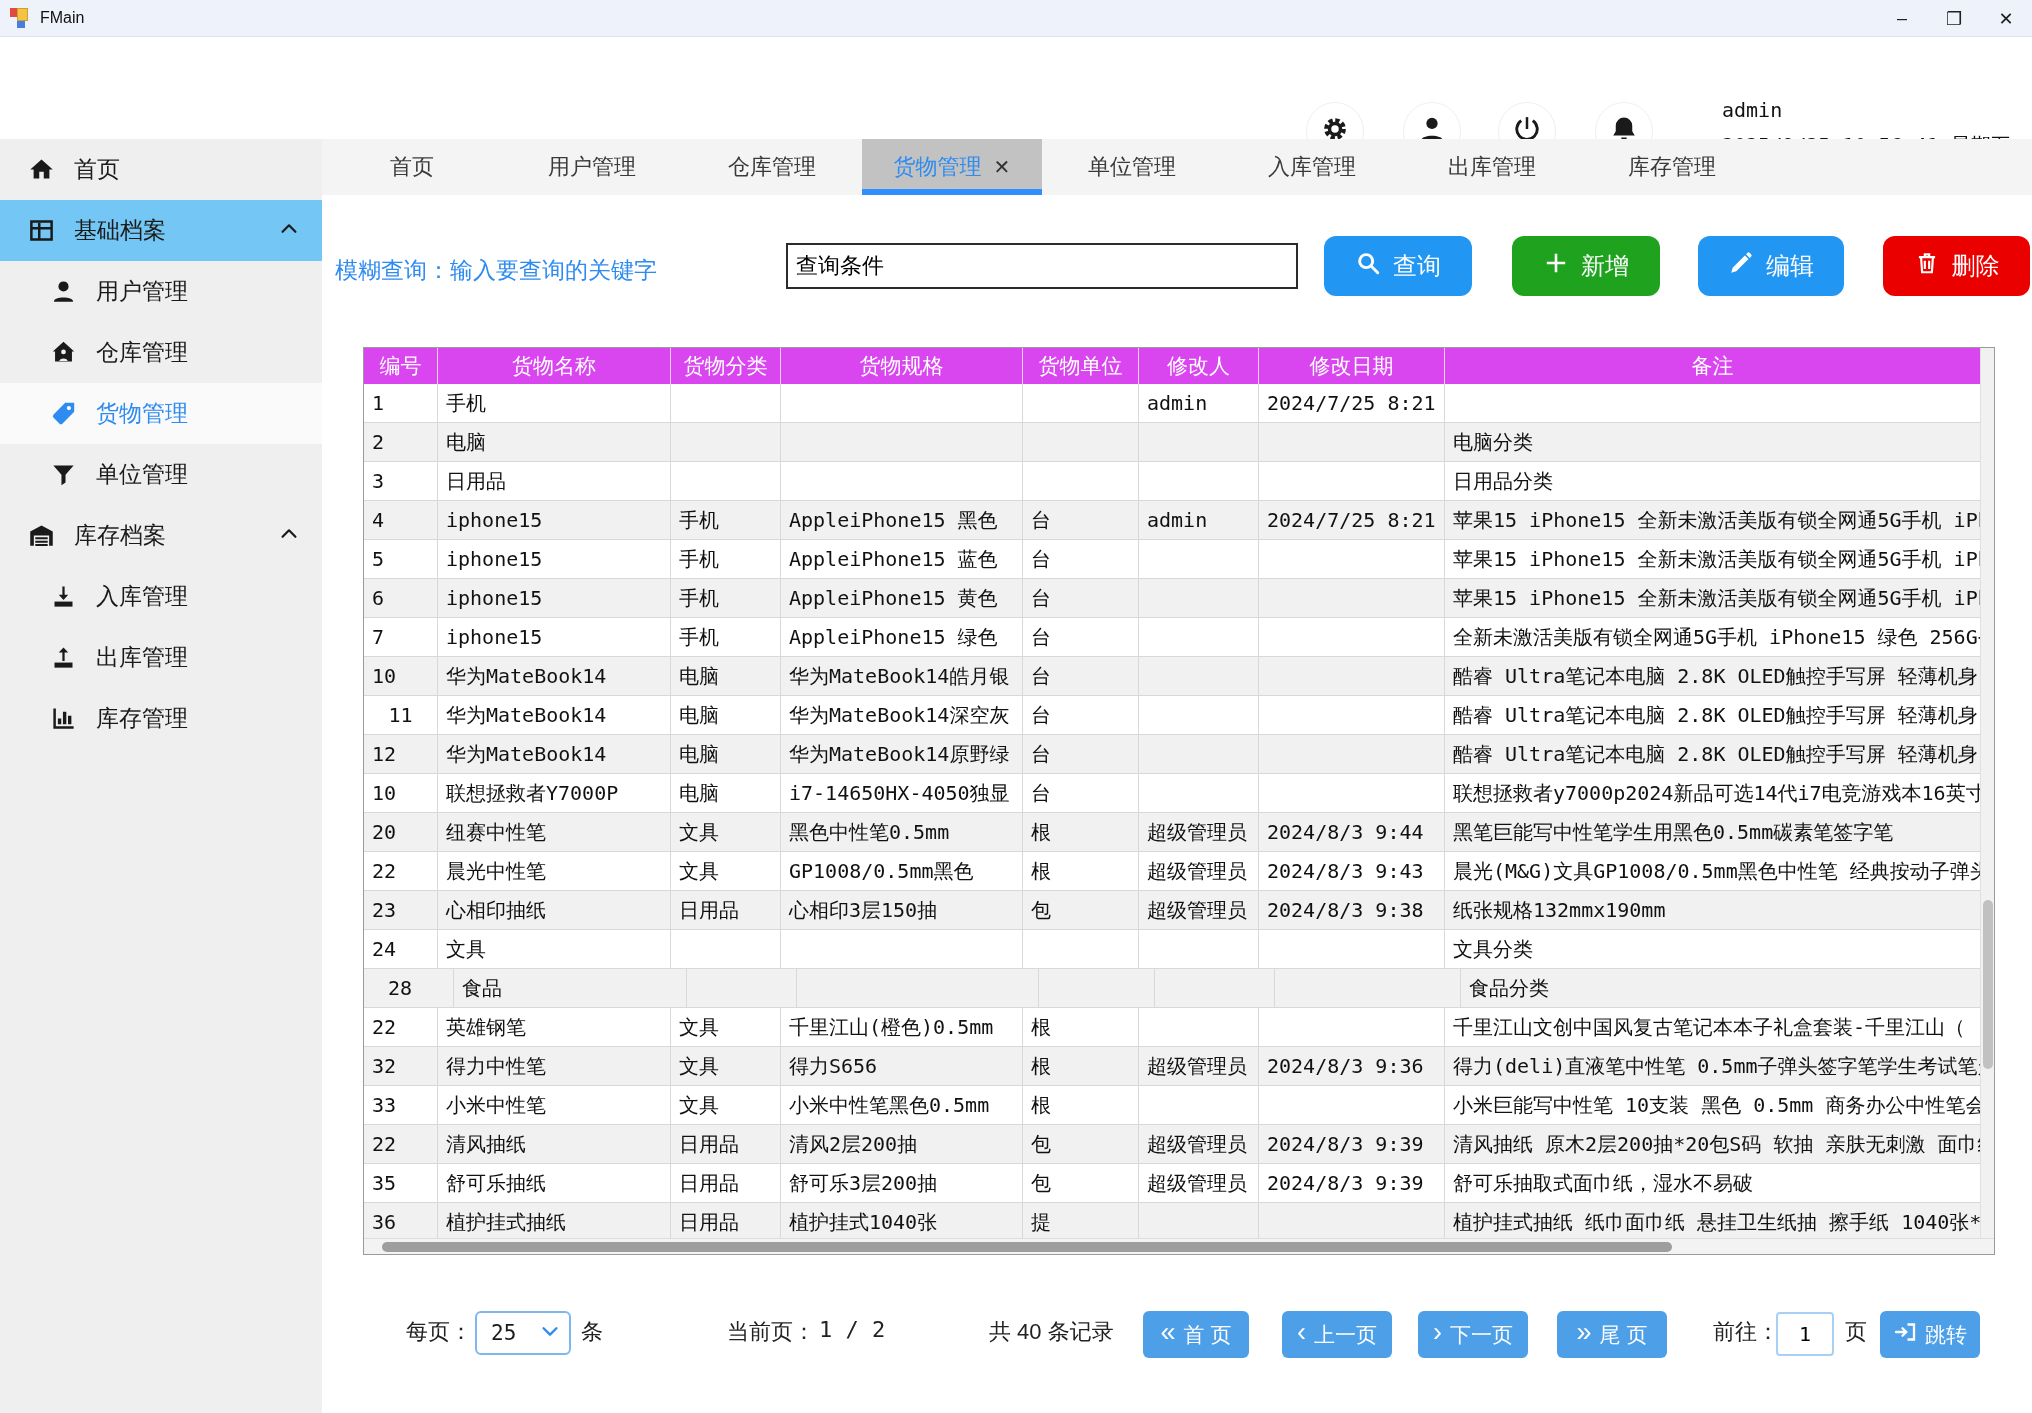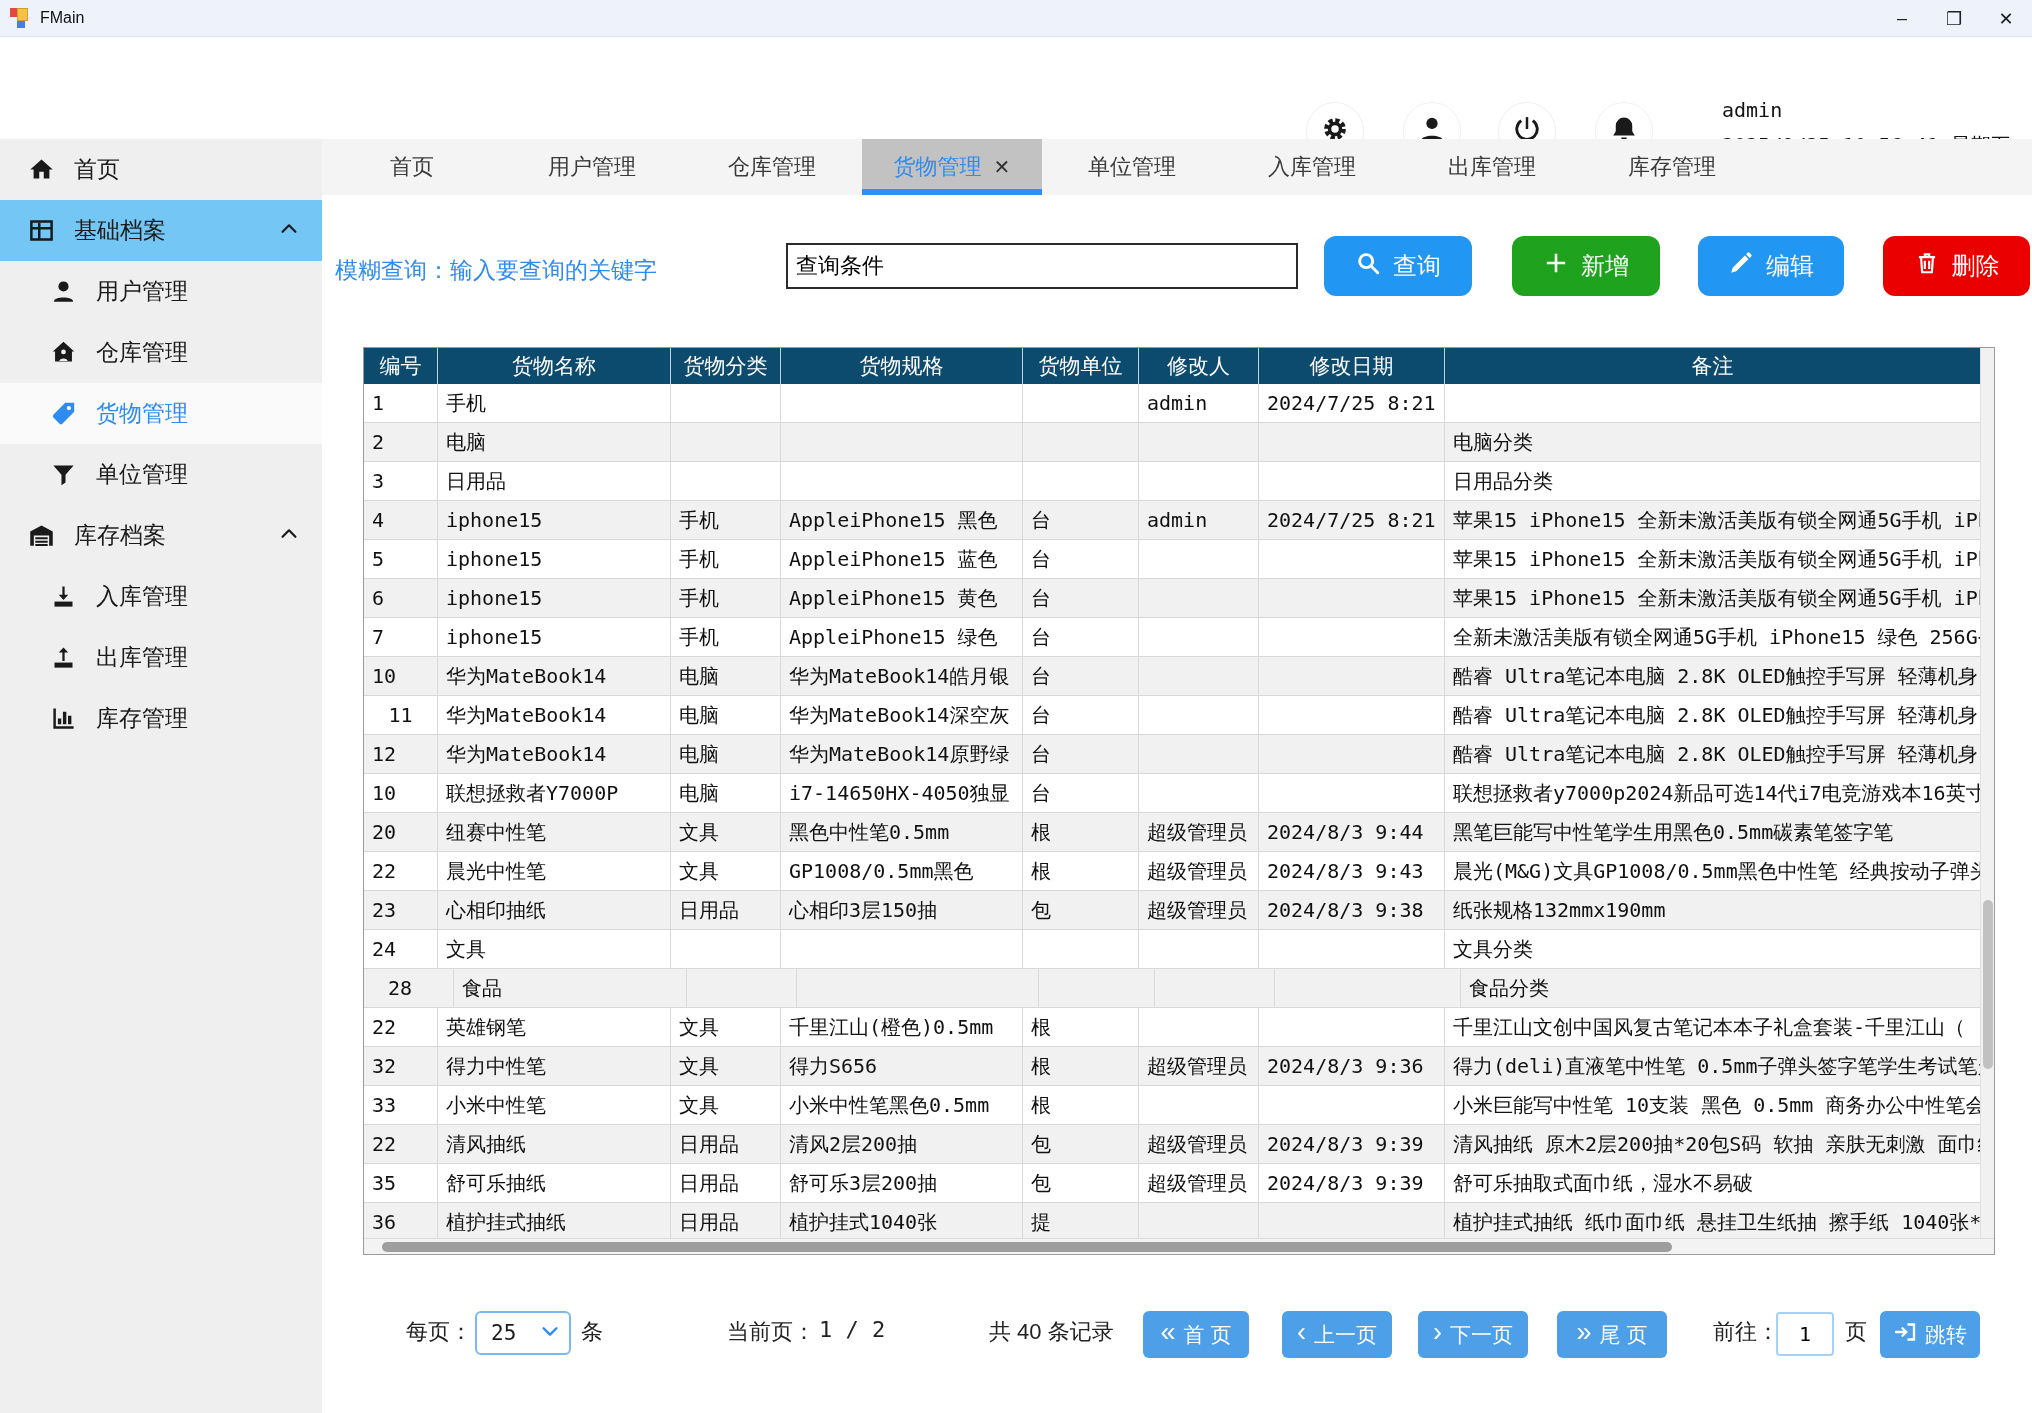--- a/index.html
+++ b/index.html
@@ -62,21 +62,21 @@
   .tool-btn { position:absolute; top:236px; height:60px; border:none; border-radius:12px;
               color:#fff; font-size:24px; display:flex; align-items:center; justify-content:center;
               gap:12px; cursor:default; }
   .tool-btn svg { width:26px; height:26px; }
 
   
   .tablewrap { position:absolute; left:363px; top:347px; width:1632px; height:908px;
                border:1px solid #9a9a9a; background:#fff; display:flex; flex-direction:column; }
   .tbl-viewport { position:relative; flex:1; overflow:hidden; }
   .tbl-inner { width:calc(100% - 14px); }
-  .thead { display:flex; height:36px; background:#0c4a6e; }
+  .thead { display:flex; height:36px; background:#d946ef; }
   .th { color:#fff; font-size:21px; line-height:36px; text-align:center;
         border-right:1px solid rgba(255,255,255,.75); overflow:hidden; white-space:nowrap; }
   .trow { display:flex; height:39px; border-bottom:1px solid #d8d8d8; background:#fff; }
   .trow.alt { background:#f1f1f1; }
   .td { font-size:20px; line-height:38px; padding:0 8px; border-right:1px solid #d8d8d8;
         overflow:hidden; white-space:nowrap; color:#111;
         font-family:"DejaVu Sans Mono","Liberation Sans",sans-serif; }
   .vscroll { position:absolute; right:0; top:0; bottom:0; width:14px; background:#f1f1f1; border-left:1px solid #e0e0e0; }
   .vscroll .thumb { position:absolute; left:2px; width:10px; top:62%; height:19%; background:#c1c1c1; border-radius:5px; }
   .hscroll { height:16px; background:#f3f3f3; border-top:1px solid #ddd; position:relative; }

